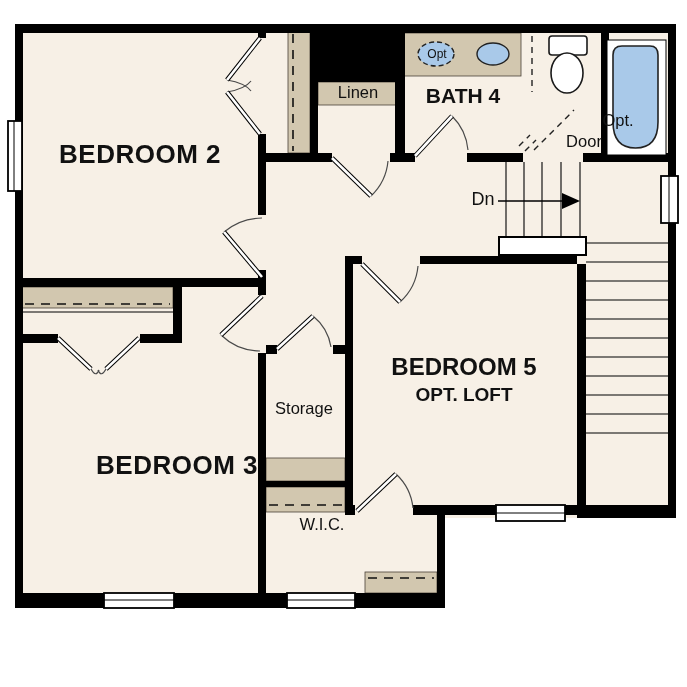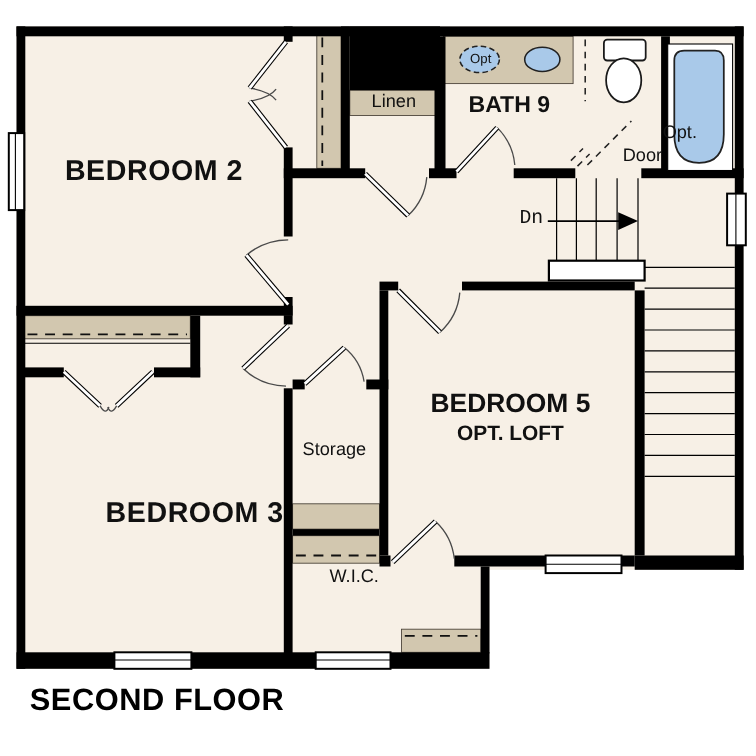--- a/index.html
+++ b/index.html
@@ -221,25 +221,24 @@
       <path class="leafb" d="M 58 338 L 91 369"></path>
           <path class="leafw" d="M 58 338 L 91 369"></path>
       <path class="leafb" d="M 139 338 L 106 369"></path>
           <path class="leafw" d="M 139 338 L 106 369"></path>
     </g>
   </g>
 </svg>
 
   <div class="lbl room-big" style="left:140px;top:155px;">BEDROOM 2</div>
   <div class="lbl small" style="left:358px;top:93px;">Linen</div>
-  <div class="lbl room-med" style="left:463px;top:96px;">BATH 9</div>
+  <div class="lbl room-med" style="left:463px;top:96px;">BATH 4</div>
   <div class="lbl small" style="left:584px;top:121px;margin-left:34px;">Opt.</div>
   <div class="lbl small" style="left:584px;top:142px;">Door</div>
-  <div class="lbl dn" style="left:483px;top:199px;font-family:Liberation Mono, monospace;">Dn</div>
+  <div class="lbl dn" style="left:483px;top:199px;">Dn</div>
   <div class="lbl tiny" style="left:437px;top:54px;">Opt</div>
   <div class="lbl room-big" style="left:146px;top:466px;margin-left:31px;">BEDROOM 3</div>
   <div class="lbl small" style="left:304px;top:409px;">Storage</div>
   <div class="lbl small" style="left:322px;top:525px;">W.I.C.</div>
   <div class="lbl room-b4" style="left:464px;top:367px;">BEDROOM 5</div>
   <div class="lbl room-b4s" style="left:464px;top:395px;">OPT. LOFT</div>
 
-  <div class="title">SECOND FLOOR</div>
 </div>
 
 </body></html>

